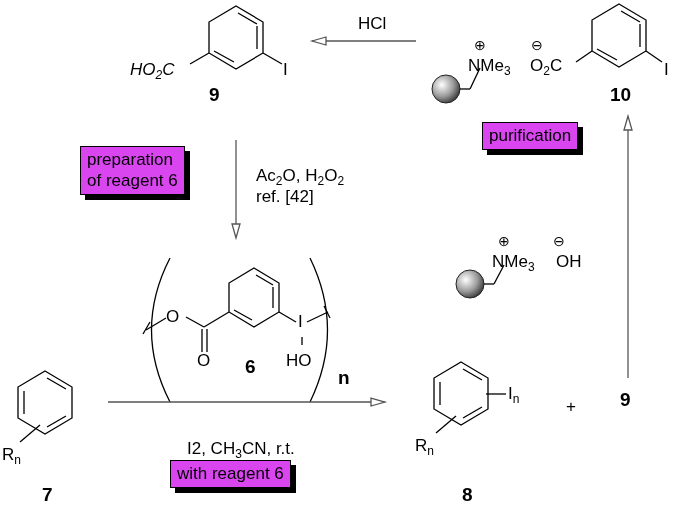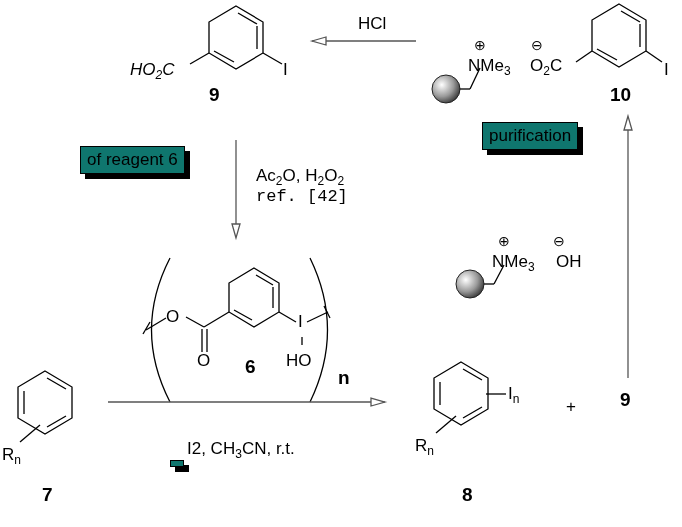--- a/index.html
+++ b/index.html
@@ -1,21 +1,21 @@
 <!DOCTYPE html>
 <html><head>
 <meta charset="utf-8">
 <style>
   html, body { margin: 0; padding: 0; background: #ffffff; }
   body { width: 682px; height: 527px; position: relative; overflow: hidden;
          font-family: "Liberation Sans", sans-serif; color: #000; }
   svg#scheme { position: absolute; left: 0; top: 0; }
   .lbl { position: absolute; font-size: 17px; line-height: 18px; white-space: nowrap; }
   .cmp { position: absolute; font-size: 19px; font-weight: bold; }
-  .box { position: absolute; background: #0f766e; border: 1.2px solid #000;
+  .box { position: absolute; background: #d946ef; border: 1.2px solid #000;
          box-shadow: 5px 5px 0 #000; font-size: 17px; line-height: 21px;
          padding: 2px 6px 3px 6px; white-space: nowrap; }
   sub { font-size: 12px; vertical-align: -4px; line-height: 0; }
   .chg { position: absolute; font-size: 14px; }
 </style>
 </head>
 <body>
 
 <svg id="scheme" width="682" height="527" viewBox="0 0 682 527">
   <defs>
@@ -118,30 +118,32 @@
 <div class="lbl" style="left:350px;top:15px;margin-left:8px;">HCl</div>
 
 <div class="chg" style="left:474px;top:37px;">⊕</div>
 <div class="chg" style="left:531px;top:37px;">⊖</div>
 <div class="lbl" style="left:468px;top:57px;"><span>NMe</span><sub>3</sub></div>
 <div class="lbl" style="left:530px;top:57px;"><span>O</span><sub>2</sub><span>C</span></div>
 <div class="lbl" style="left:664px;top:61px;">I</div>
 <div class="cmp" style="left:610px;top:84px;">10</div>
 
 <div class="box" style="left:80px;top:146px;">
+    <div>preparation</div>
     <div>of reagent 6</div>
   </div>
 <div class="box" style="left:482px;top:122px;">
     <div>purification</div>
   </div>
 <div class="box" style="left:170px;top:460px;">
+    <div>with reagent 6</div>
   </div>
 
 <div class="lbl" style="left:256px;top:167px;"><span>Ac</span><sub>2</sub><span>O, H</span><sub>2</sub><span>O</span><sub>2</sub></div>
-<div class="lbl" style="left:256px;top:188px;font-family:Liberation Mono, monospace;">ref. [42]</div>
+<div class="lbl" style="left:256px;top:188px;">ref. [42]</div>
 
 <div class="lbl" style="left:166px;top:308px;">O</div>
 <div class="lbl" style="left:197px;top:352px;">O</div>
 <div class="lbl" style="left:298px;top:313px;">I</div>
 <div class="lbl" style="left:286px;top:352px;">HO</div>
 <div class="cmp" style="left:245px;top:356px;">6</div>
 <div class="cmp" style="left:338px;top:367px;">n</div>
 
 <div class="lbl" style="left:2px;top:446px;"><span>R</span><sub>n</sub></div>
 <div class="cmp" style="left:42px;top:484px;">7</div>

